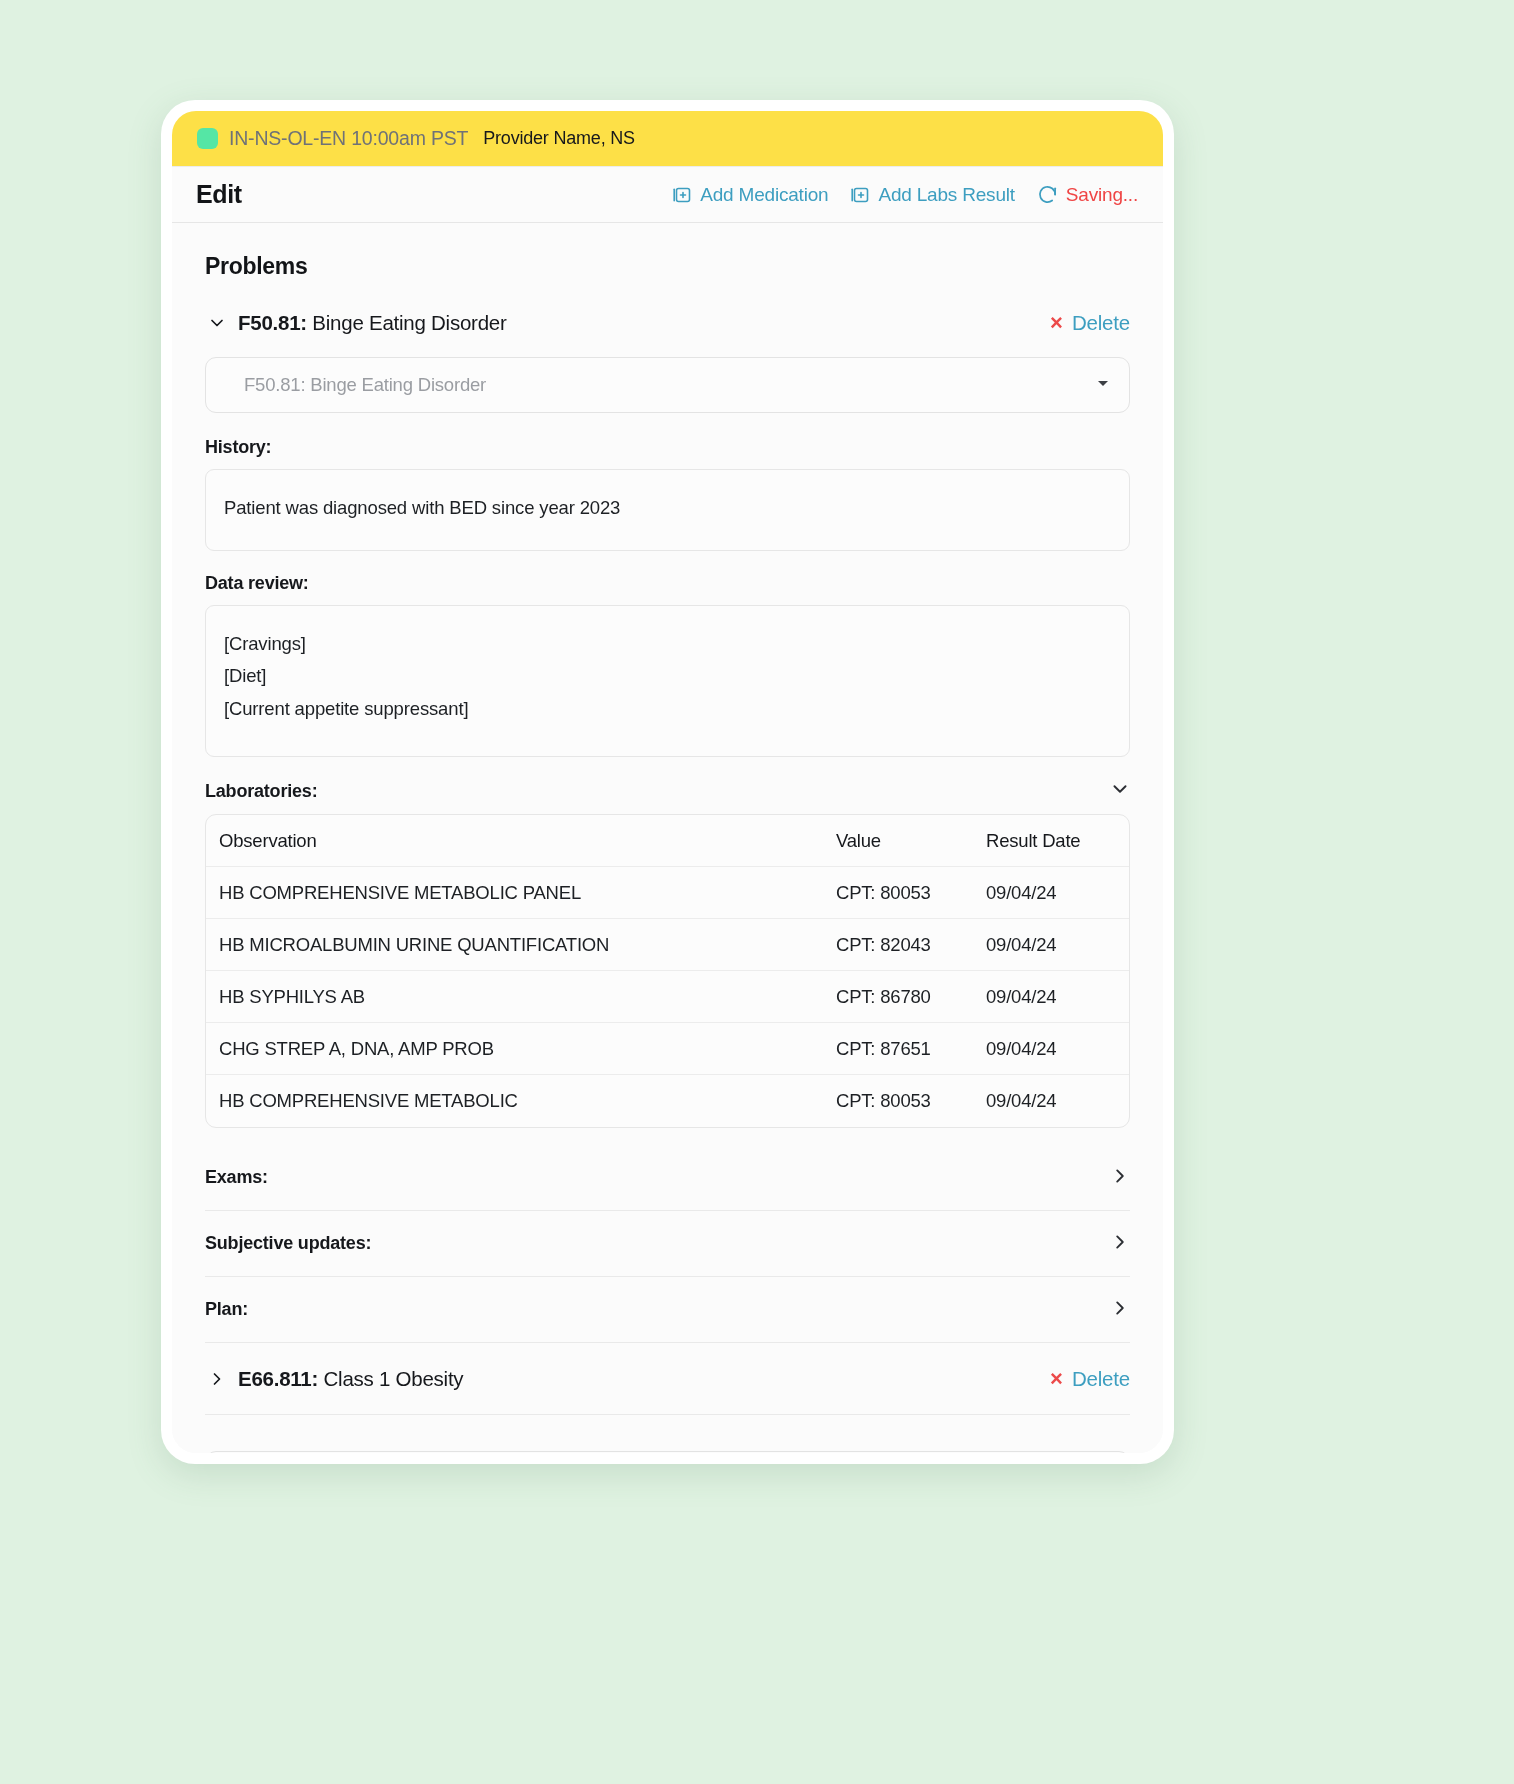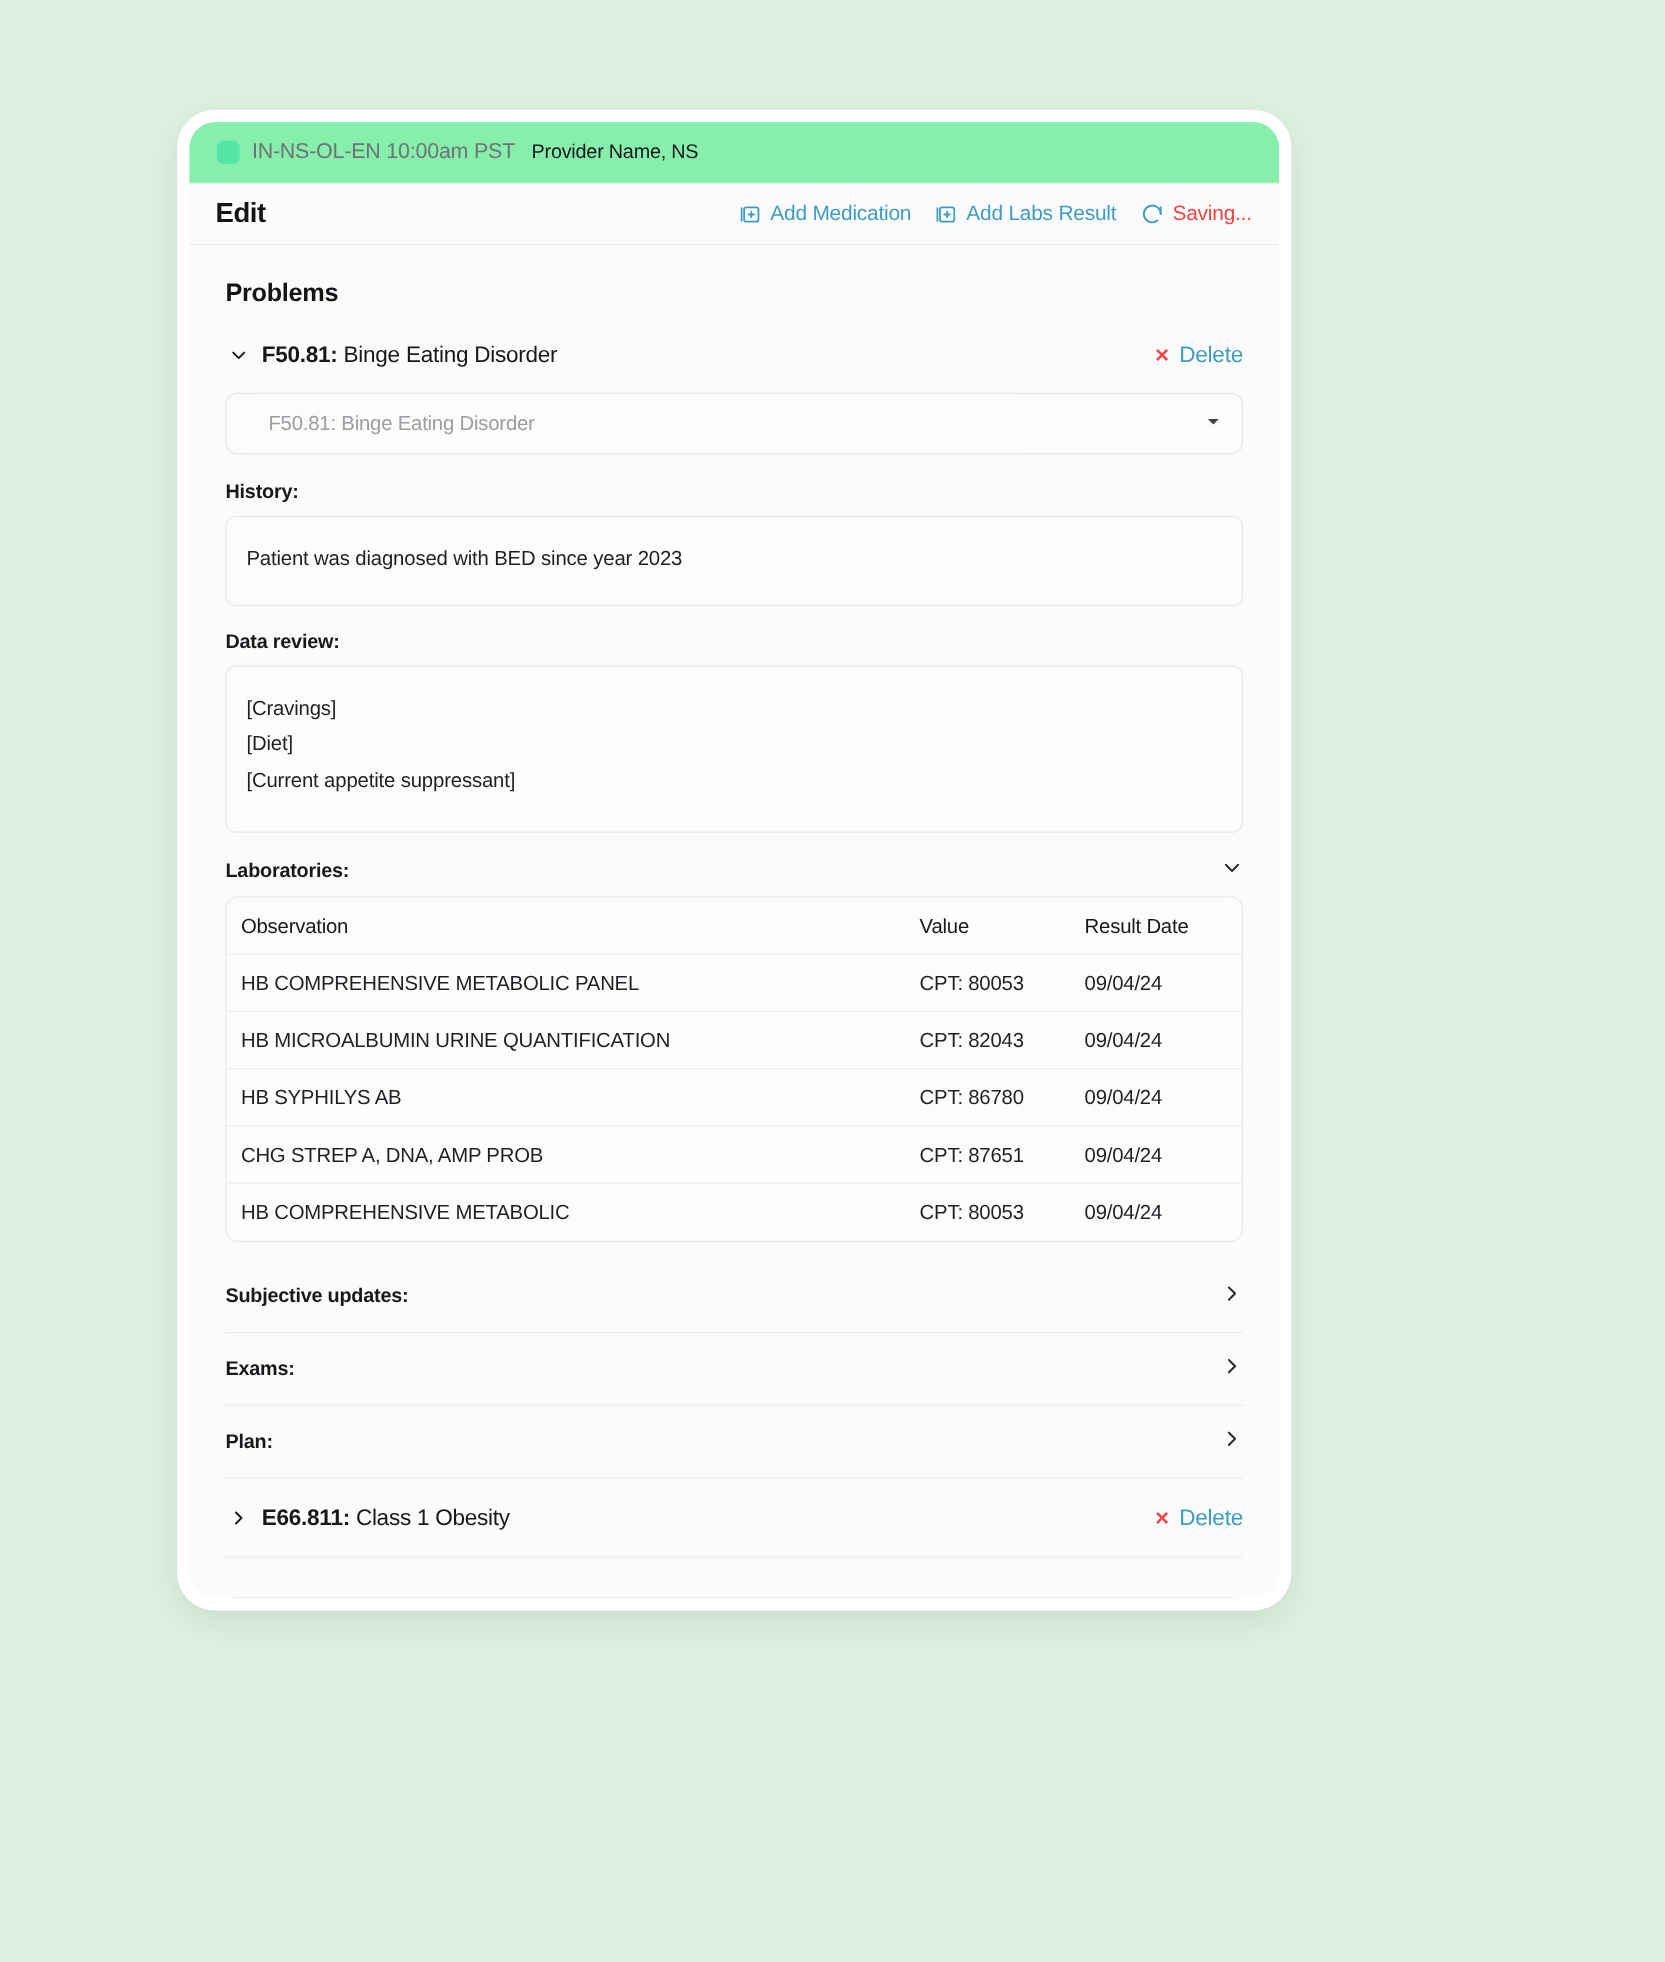--- a/index.html
+++ b/index.html
@@ -47,21 +47,21 @@
 
   
   .titlebar {
     height: 56px;
     flex: none;
     display: flex;
     align-items: center;
     gap: 11px;
     padding: 0 25px;
     border-bottom: 1px solid #ececec;
-    background: #86efac;
+    background: #fde047;
   }
   .status-dot {
     width: 21px;
     height: 21px;
     border-radius: 6px;
     background: #55e6a5;
     flex: none;
   }
   .session-code {
     font-size: 19.5px;
@@ -435,31 +435,31 @@
               <td class="col-date">09/04/24</td>
             </tr>
             <tr>
               <td class="col-obs">HB COMPREHENSIVE METABOLIC</td>
               <td class="col-val">CPT: 80053</td>
               <td class="col-date">09/04/24</td>
             </tr>
           </tbody>
         </table>
 
-        <div class="collapse-row">
-          <span class="lbl">Subjective updates:</span>
+        <div class="collapse-row first">
+          <span class="lbl">Exams:</span>
           <span class="chev-right">
             <svg width="20" height="20" viewBox="0 0 18 18" fill="none">
               <path d="M6.5 4L11.5 9L6.5 14" stroke="#2b2e33" stroke-width="1.7" stroke-linecap="round" stroke-linejoin="round"></path>
             </svg>
           </span>
         </div>
 
-        <div class="collapse-row first">
-          <span class="lbl">Exams:</span>
+        <div class="collapse-row">
+          <span class="lbl">Subjective updates:</span>
           <span class="chev-right">
             <svg width="20" height="20" viewBox="0 0 18 18" fill="none">
               <path d="M6.5 4L11.5 9L6.5 14" stroke="#2b2e33" stroke-width="1.7" stroke-linecap="round" stroke-linejoin="round"></path>
             </svg>
           </span>
         </div>
 
         <div class="collapse-row">
           <span class="lbl">Plan:</span>
           <span class="chev-right">

